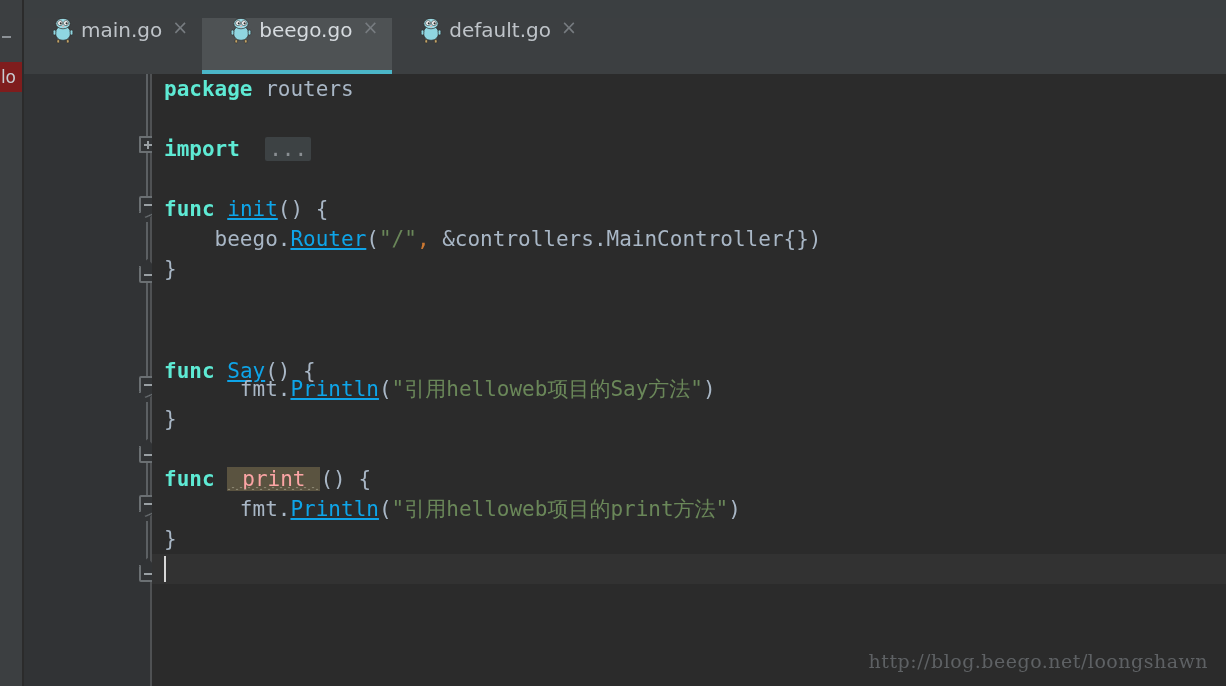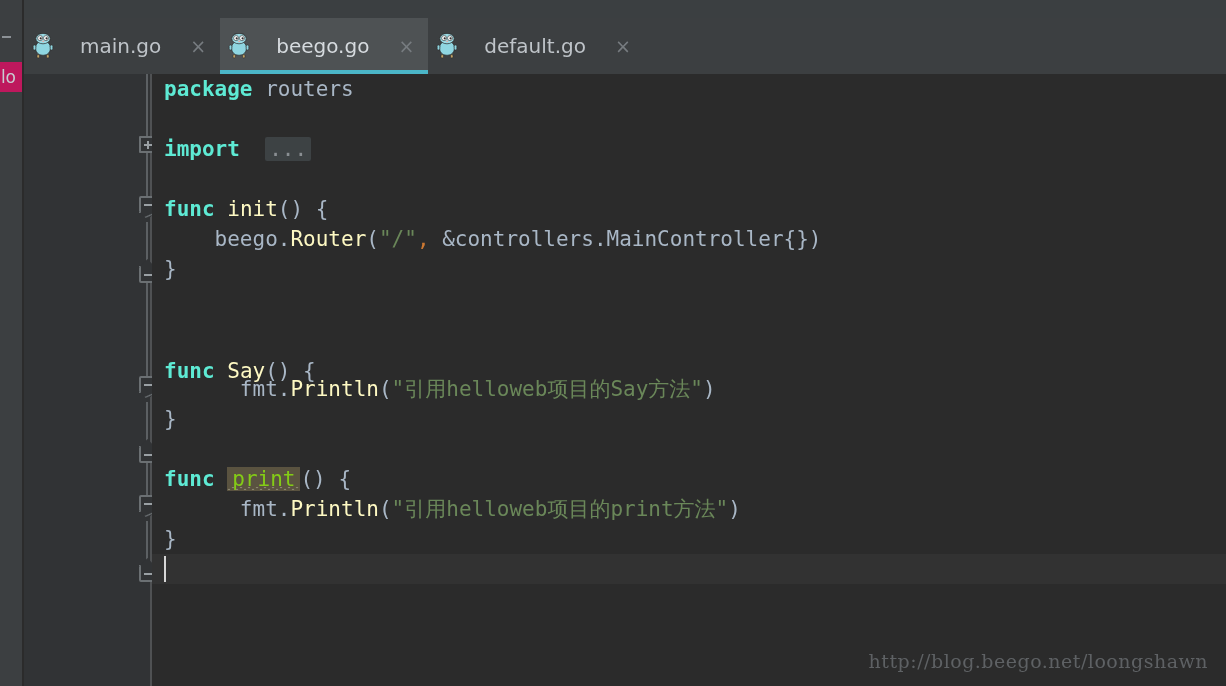--- a/index.html
+++ b/index.html
@@ -12,21 +12,21 @@
 
   
   #ide { position:relative; width:1226px; height:686px; background:#3c3f41; }
 
   #left-sliver {
     position:absolute; left:0; top:0; width:22px; height:686px;
     background:#3c3f41;
   }
   #left-tree-selected {
     position:absolute; left:0; top:62px; width:22px; height:30px;
-    background:#be185d;
+    background:#7f1d1d;
     display:flex; align-items:center;
   }
   #left-tree-selected .txt {
     color:#c8cdd2; font-family:"DejaVu Sans", sans-serif;
     font-size:17px; padding-left:1px; letter-spacing:-.3px;
   }
   #left-divider {
     position:absolute; left:22px; top:0; width:2px; height:686px;
     background:#2b2b2b;
   }
@@ -39,23 +39,23 @@
   #tabbar {
     position:absolute; left:24px; top:18px; right:0; height:56px;
     background:#3c3f41;
     display:flex; align-items:stretch;
   }
   #tabstrip-top {
     position:absolute; left:24px; top:0; right:0; height:18px;
     background:#3b3f41;
   }
   .tab {
-    display:flex; align-items:center;
-    padding:0 14px 0 8px; height:56px; position:relative;
-    cursor:default; gap:26px;
+    display:flex; 
+    padding:0 14px 0 28px; height:56px; position:relative;
+    cursor:default; gap:7px;
   }
   .tab.active { background:#4e5254; }
   .tab.active::after {
     content:""; position:absolute; left:0; right:0; bottom:0;
     height:4px; background:#4bb6c8;
   }
   .tab-label {
     color:#bfc4c9; font-family:"DejaVu Sans", sans-serif;
     font-size:20px; white-space:nowrap;
   }
@@ -105,32 +105,32 @@
     background:#323232;
   }
   #caret {
     position:absolute; width:2px; height:26px; top:2px;
     background:#d6d6d6;
   }
 
   
   .kw   { color:#5eead4; font-weight:bold;margin-top:17px; }
   .plain{ color:#a9b7c6;margin-top:8px; }
-  .fn   { color:#fef9c3; }
+  .fn   { color:#0ea5e9;text-decoration:underline; }
   .str  { color:#6a8759; }
   .punc { color:#a9b7c6; }
   .comma{ color:#cc7832; }
 
   .fold-ph {
     background:#3d4244; color:#8a8f93;
     padding:0 4px; border-radius:2px;
   }
   .warn-hl {
-    background:#5a5340; color:#84cc16;
-    position:relative; padding:0 5px;
+    background:#5a5340; color:#fca5a5;
+    position:relative; padding:0 15px;
   }
   .warn-hl::after {
     content:""; position:absolute; left:0; right:0; bottom:1px; height:3px;
     background-image:
       radial-gradient(circle at 2px 3px, #8a8570 1.4px, transparent 1.6px),
       radial-gradient(circle at 6px 0px, #8a8570 1.4px, transparent 1.6px);
     background-size:8px 4px;
   }
 
   

